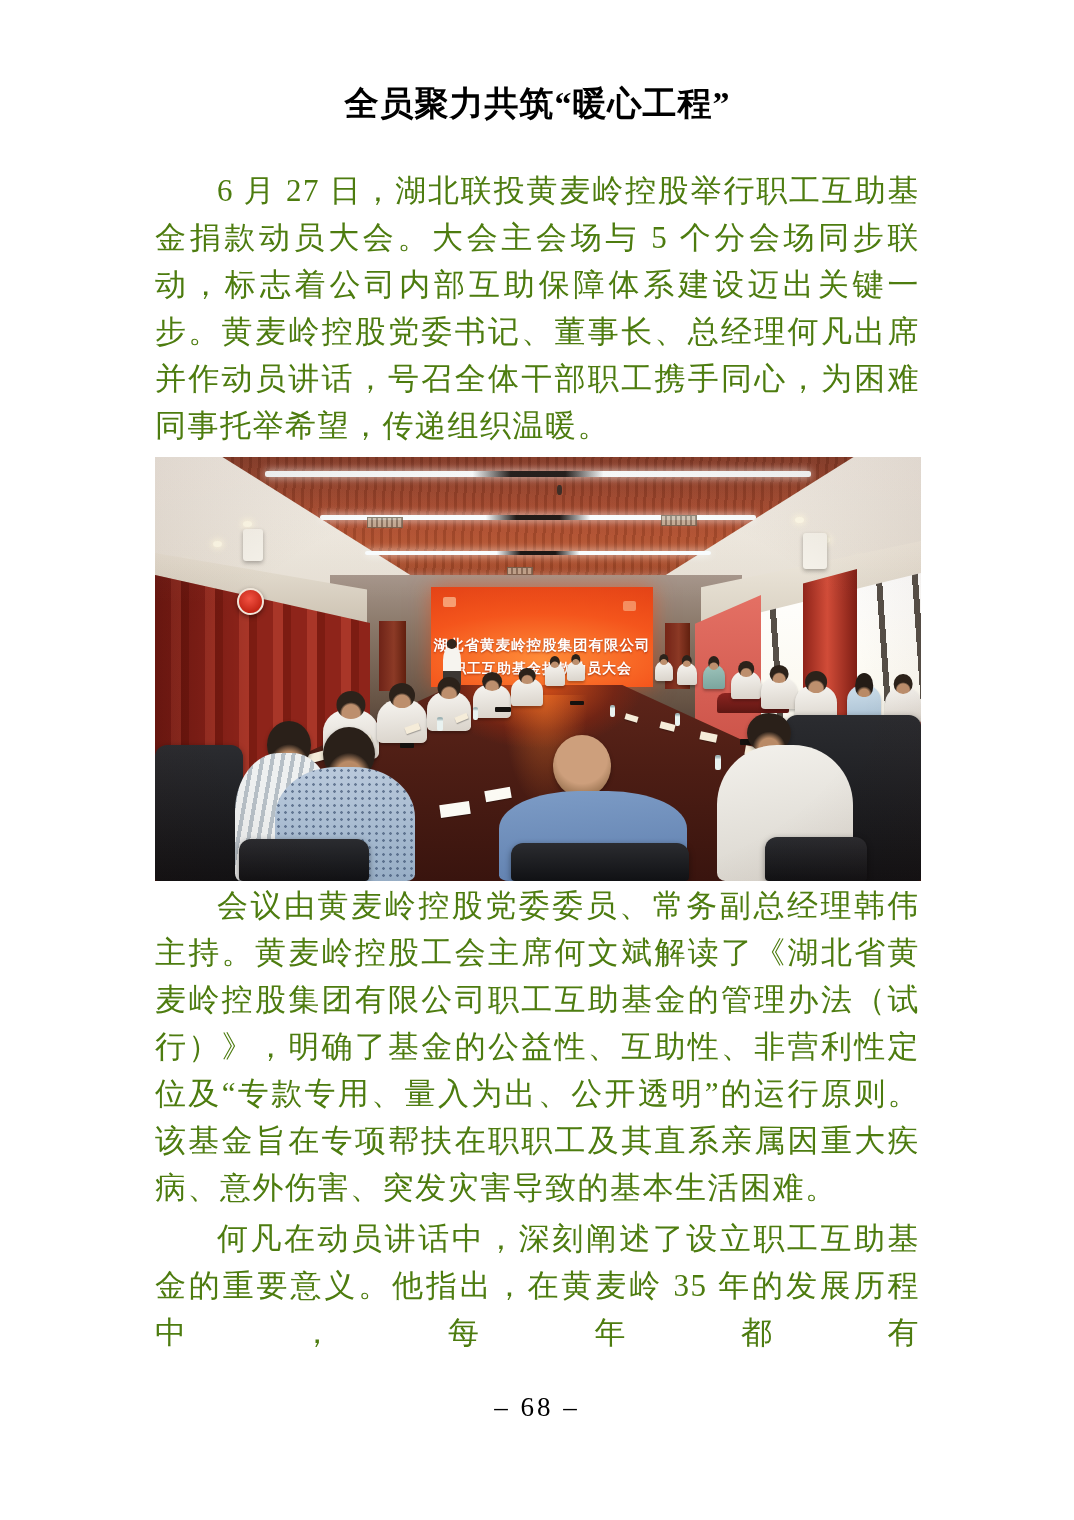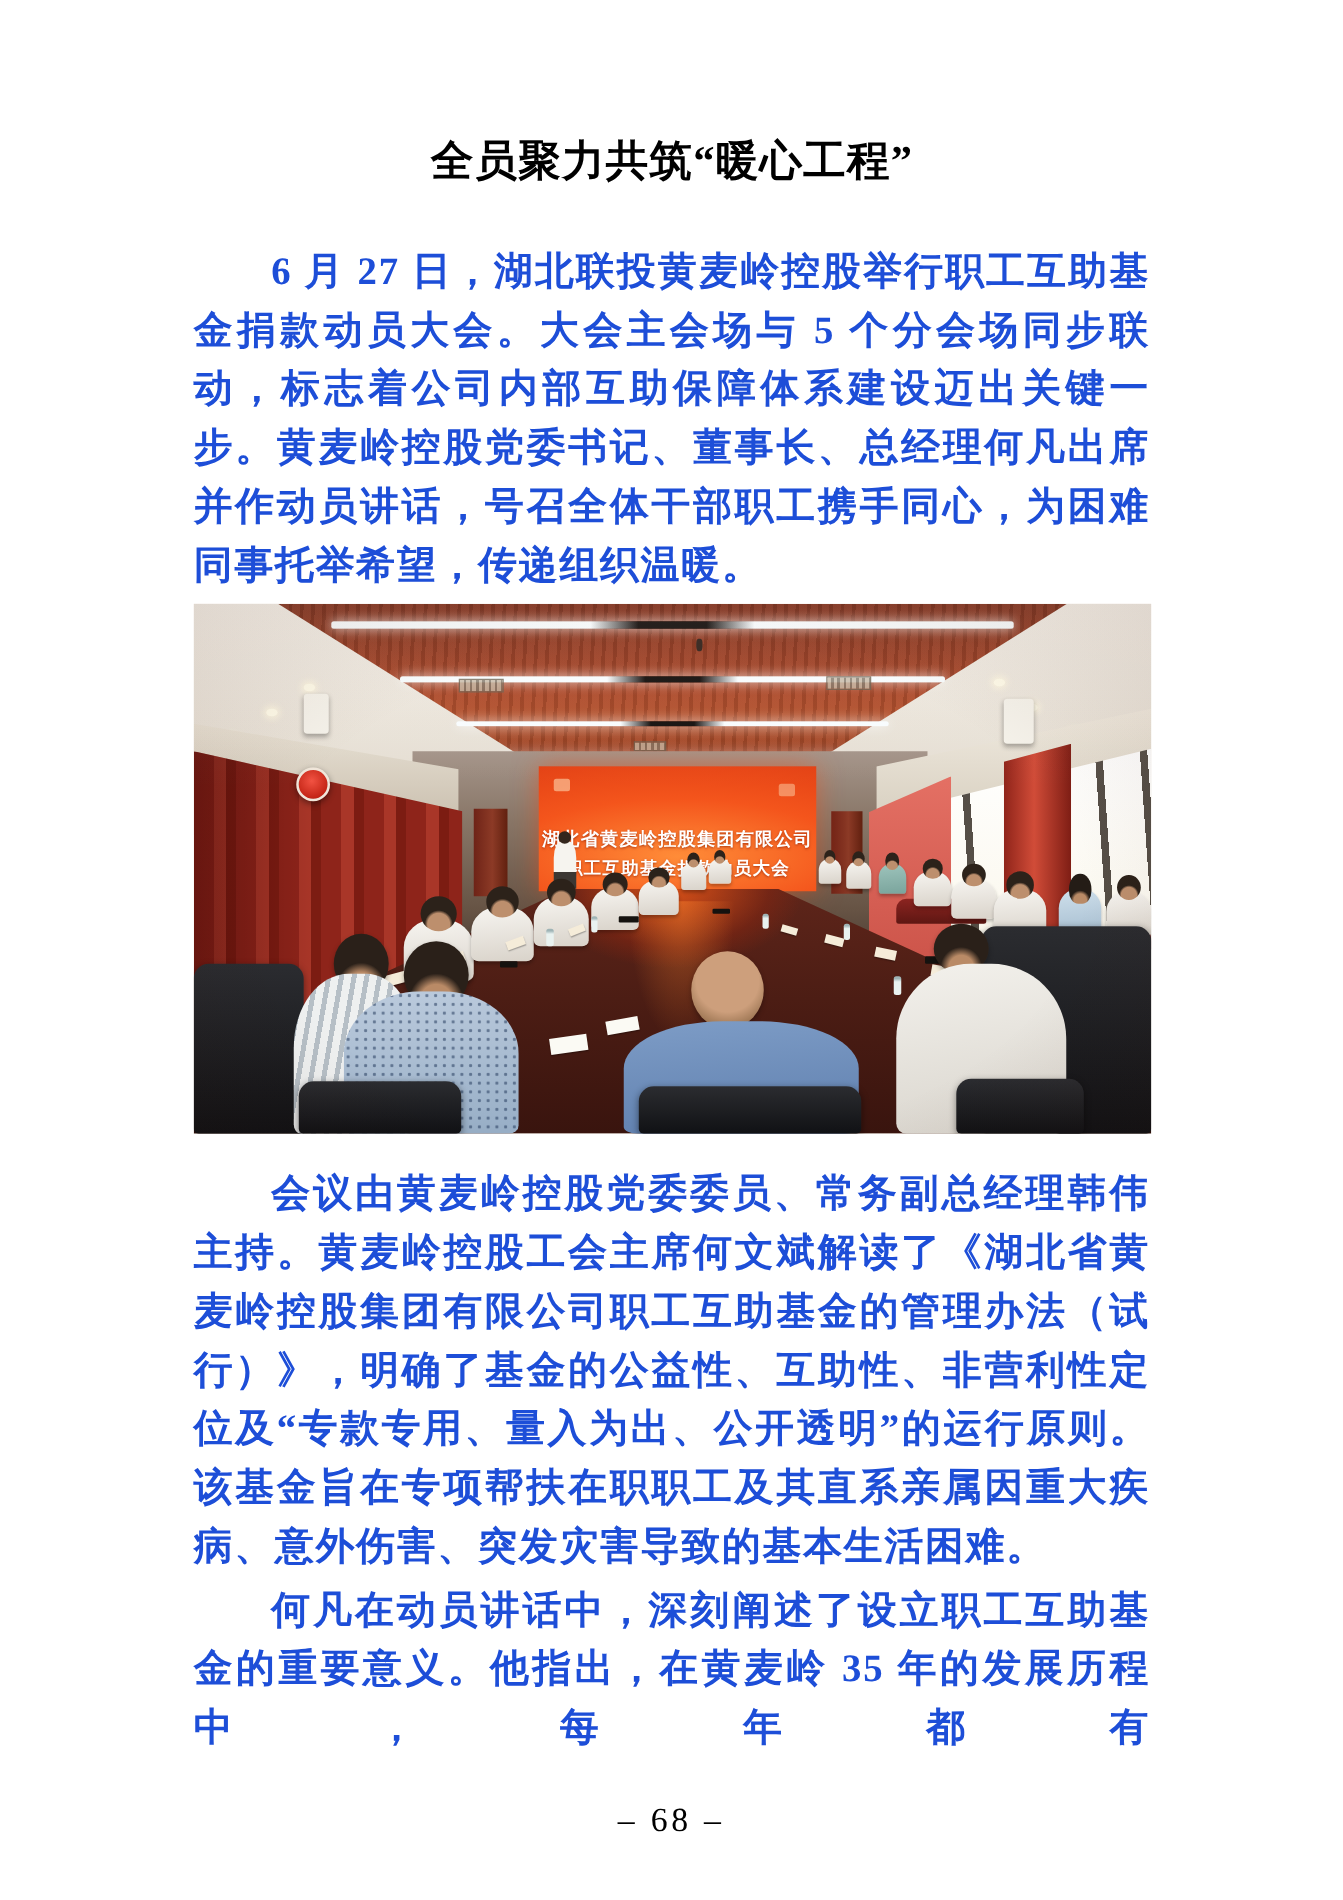--- a/index.html
+++ b/index.html
@@ -1,23 +1,23 @@
 <!DOCTYPE html>
 <html><head>
 <meta charset="utf-8">
 <style>
   html,body{margin:0;padding:0;background:#888;}
   .page{position:relative;width:1074px;height:1520px;background:#ffffff;margin:0 auto;
         font-family:"Liberation Serif","DejaVu Serif",serif;color:#111;overflow:hidden;}
   .content{width:765px;margin-left:155px;}
-  .title-block{padding-top:104px;}
+  .title-block{padding-top:78px;}
   .doc-title{margin:0;text-align:center;font-size:34px;line-height:52px;font-weight:700;letter-spacing:1px;color:#000;}
-  .body-para{margin:0;font-size:31px;line-height:47px;letter-spacing:1.5px;text-align:justify;text-indent:62px;color:#1d4ed8;font-weight:bold;}
+  .body-para{margin:0;font-size:31px;line-height:47px;letter-spacing:1.5px;text-align:justify;text-indent:62px;color:#4d7c0f;}
   .para-1{margin-top:37px;}
-  .para-2{margin-top:24px;}
+  .para-2{margin-top:1px;}
   .para-3{margin-top:4px;text-align-last:justify;}
   .page-number{margin-top:36px;text-align:center;font-size:27px;letter-spacing:3px;color:#000;}
 
   
   .photo{position:relative;width:766px;height:424px;margin-top:8px;overflow:hidden;background:#efeae2;}
   .photo *{position:absolute;box-sizing:border-box;}
   .ceil-base{left:0;top:0;width:766px;height:185px;background:linear-gradient(180deg,#f4f0e9 0%,#e6dfd4 70%,#d7cec1 100%);}
   .dot{width:9px;height:6px;border-radius:50%;background:#fffbe9;box-shadow:0 0 6px 2px rgba(255,248,225,.9);}
   .ceil-red{left:40px;top:0;width:686px;height:170px;
      background:repeating-linear-gradient(93deg,rgba(0,0,0,.10) 0 3px,rgba(255,255,255,.04) 3px 9px),

